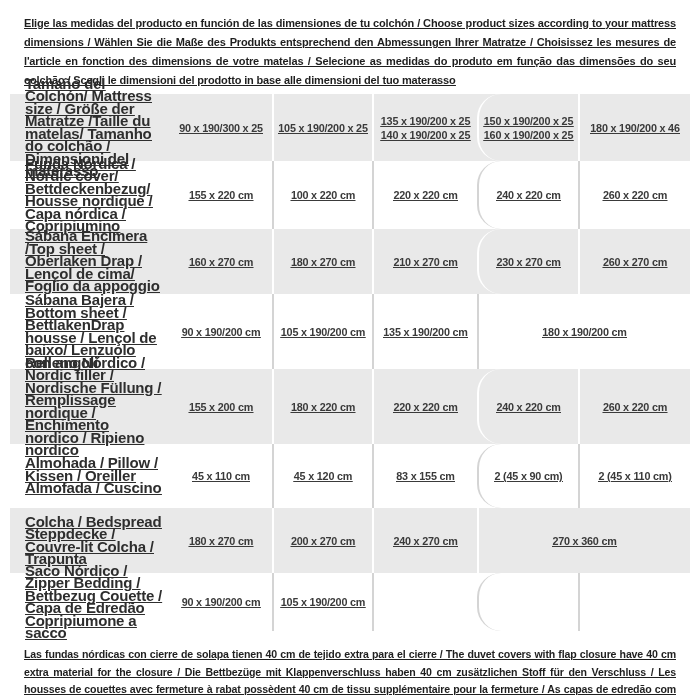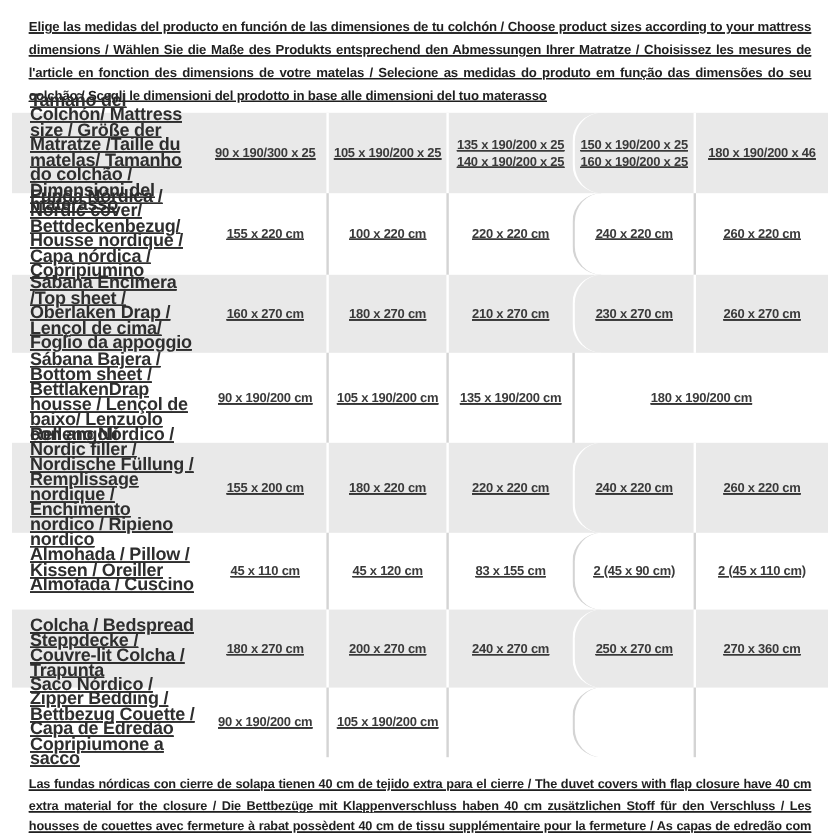--- a/index.html
+++ b/index.html
@@ -122,21 +122,20 @@
     <div class="cell val c3">83 x 155 cm</div>
     <div class="cell val c4">2 (45 x 90 cm)</div>
     <div class="cell val c5">2 (45 x 110 cm)</div>
   </div>
 
   <div class="trow shade r7">
     <div class="cell label">Colcha / Bedspread Steppdecke / Couvre-lit Colcha / Trapunta</div>
     <div class="cell val c1">180 x 270 cm</div>
     <div class="cell val c2">200 x 270 cm</div>
     <div class="cell val c3">240 x 270 cm</div>
-    <div class="cell val c4">250 x 270 cm</div>
     <div class="cell val c5">270 x 360 cm</div>
   </div>
 
   <div class="trow plain r8">
     <div class="cell label">Saco Nórdico / Zipper Bedding / Bettbezug Couette  / Capa de Edredão Copripiumone a sacco</div>
     <div class="cell val c1">90 x 190/200 cm</div>
     <div class="cell val c2">105 x 190/200 cm</div>
     <div class="cell val c3"></div>
     <div class="cell val c4"></div>
     <div class="cell val c5"></div>

